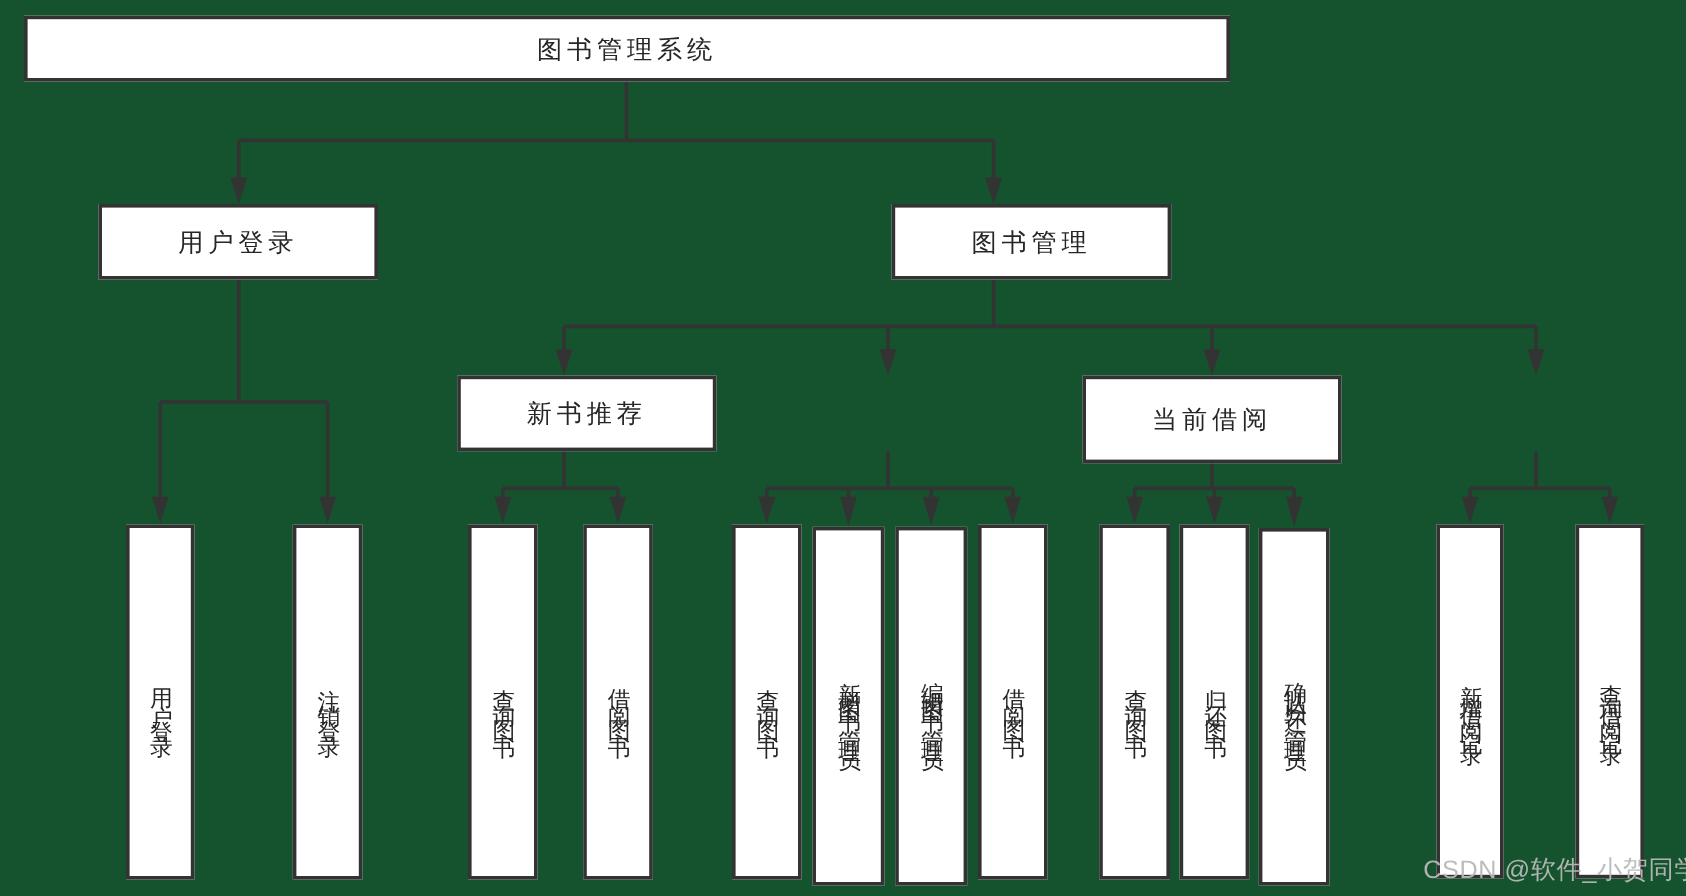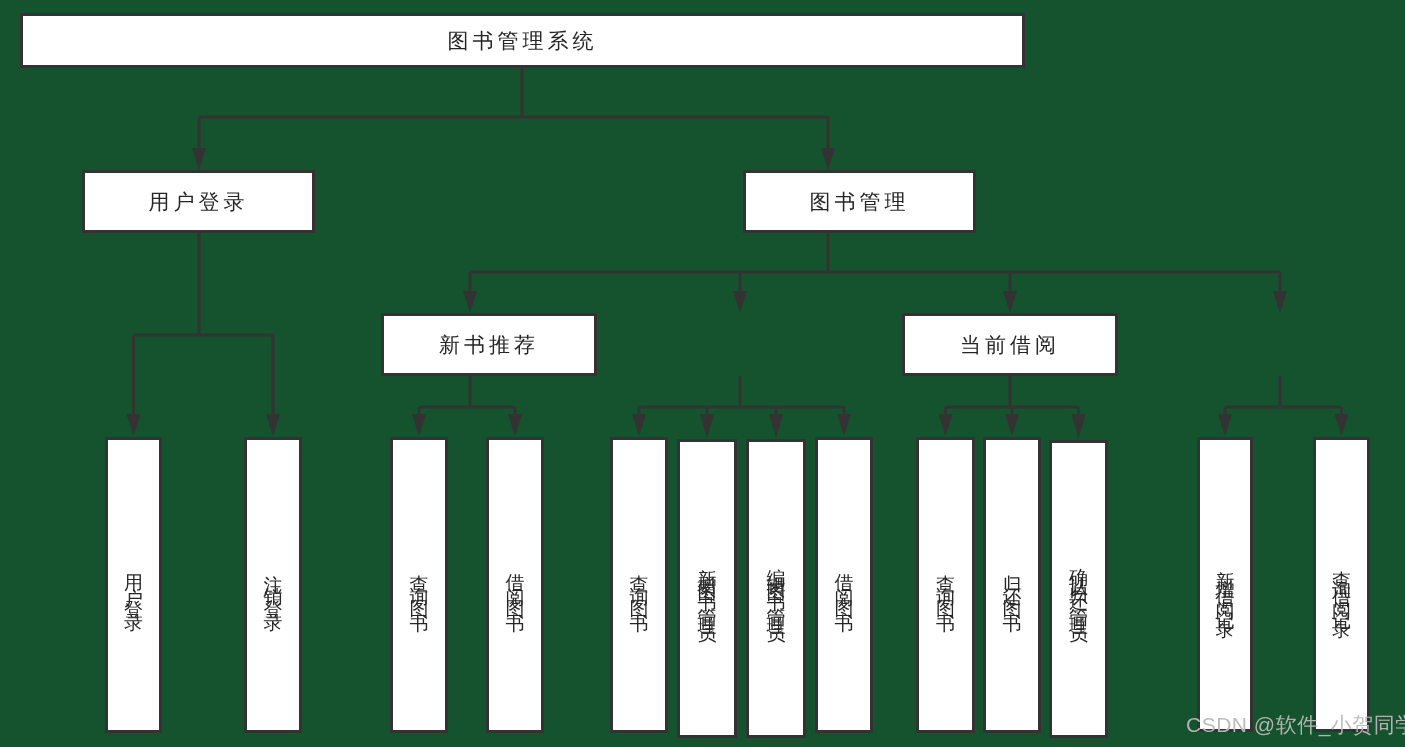--- a/index.html
+++ b/index.html
@@ -135,21 +135,21 @@
       <polygon class="head" points="1334.5,414 1348.5,414 1341.5,436"></polygon>
     </g>
   </svg>
 
   <div class="node h-node" style="left:20px;top:13px;width:1005px;height:55px;">图书管理系统</div>
 
   <div class="node h-node" style="left:82px;top:170px;width:233px;height:63px;">用户登录</div>
   <div class="node h-node" style="left:712px;top:170px;width:233px;height:63px;margin-left:31px;">图书管理</div>
 
   <div class="node h-node" style="left:362px;top:313px;width:216px;height:63px;margin-left:19px;">新书推荐</div>
-  <div class="node h-node" style="left:902px;top:313px;width:216px;height:63px;">当前借阅</div>
+  <div class="node h-node" style="left:902px;top:313px;width:216px;height:73px;">当前借阅</div>
 
   <div class="node v-node" style="left:105px;top:437px;width:57px;height:296px;">用户登录</div>
   <div class="node v-node" style="left:244px;top:437px;width:58px;height:296px;">注销登录</div>
 
   <div class="node v-node" style="left:390px;top:437px;width:58px;height:296px;">查询图书</div>
   <div class="node v-node" style="left:486px;top:437px;width:58px;height:296px;">借阅图书</div>
 
   <div class="node v-node" style="left:610px;top:437px;width:58px;height:296px;">查询图书</div>
   <div class="node v-node tight" style="left:677px;top:439px;width:60px;height:299px;">新增图书（管理员）</div>
   <div class="node v-node tight" style="left:746px;top:439px;width:60px;height:299px;">编辑图书（管理员）</div>

